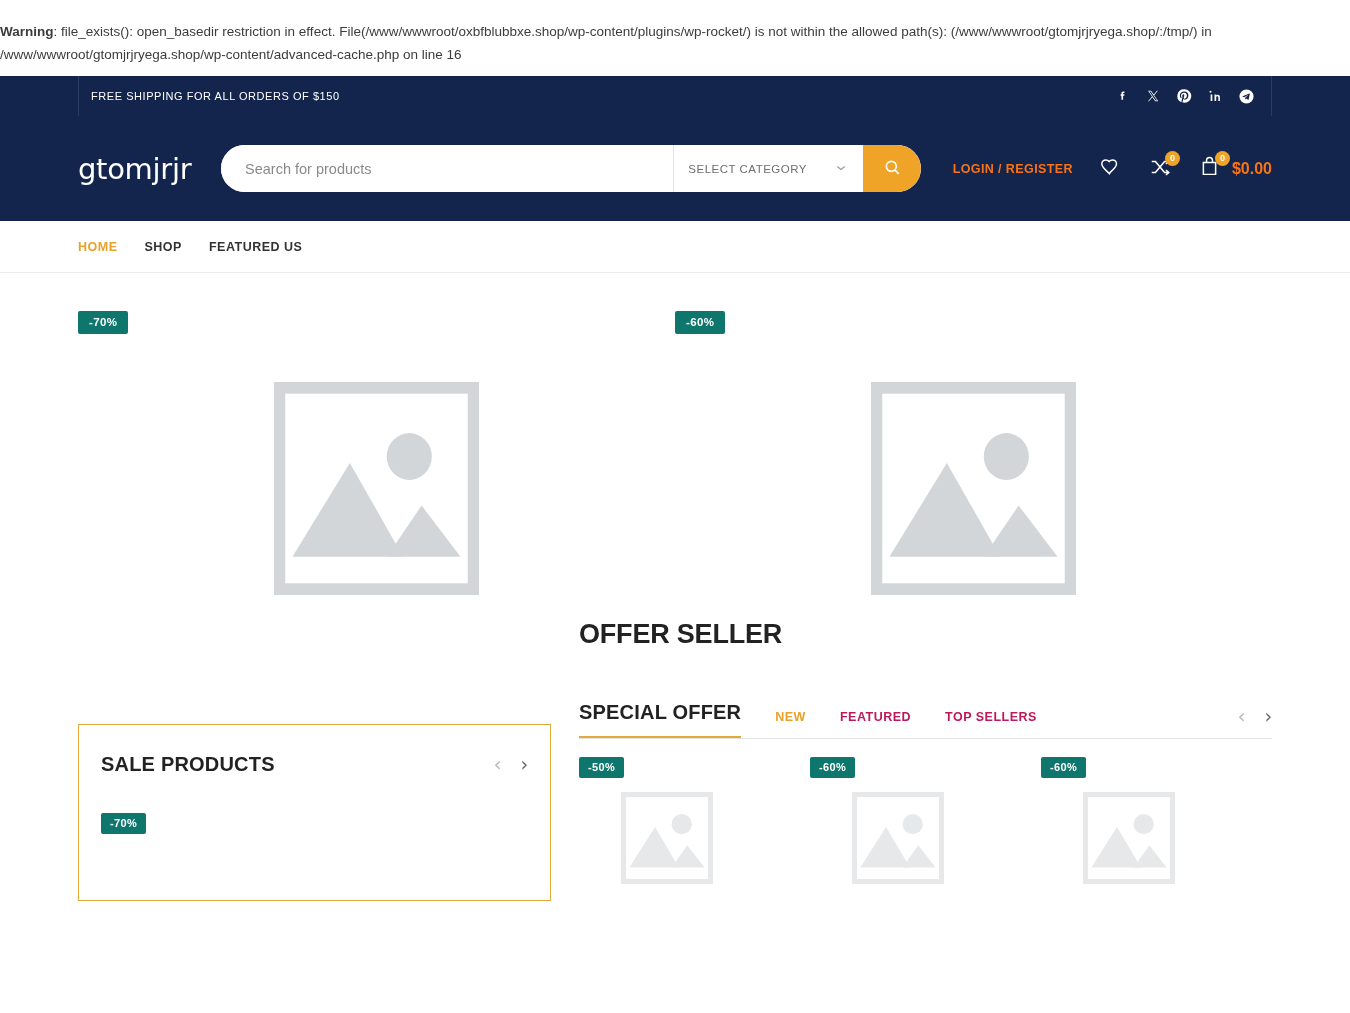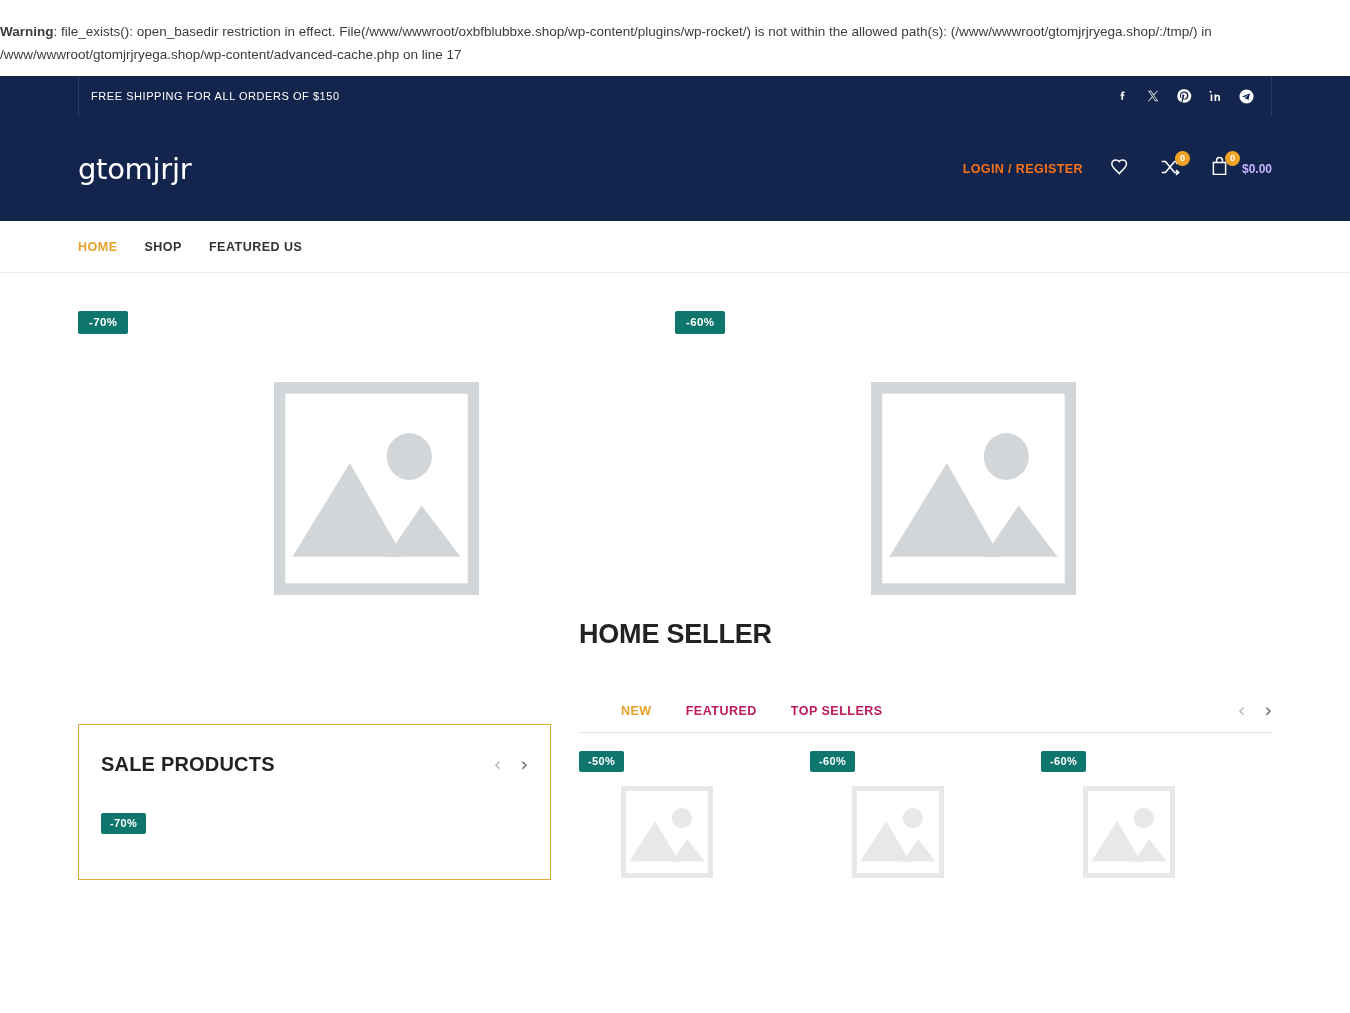--- a/index.html
+++ b/index.html
@@ -155,21 +155,21 @@
     top: -5px; right: -7px;
     background: #f0a427;
     color: #fff;
     font-size: 9px;
     font-weight: bold;
     width: 15px; height: 15px;
     border-radius: 50%;
     display: flex; align-items: center; justify-content: center;
   }
   .cart-group { display: flex; align-items: center; gap: 9px; }
-  .cart-amount { color: #c4b5fd; font-size: 12px; font-weight: bold; }
+  .cart-amount { color: #f97316; font-size: 16px; font-weight: bold; }
 
   
   .nav {
     height: 52px;
     background: #fff;
     border-bottom: 1px solid #ececec;
     display: flex;
     align-items: center;
     padding: 0 78px;
     gap: 27px;
@@ -221,21 +221,21 @@
     font-size: 27px;
     font-weight: bold;
     color: #222;
     letter-spacing: -0.2px;
     margin-bottom: 51px;
   }
 
   .sale-box {
     border: 1px solid #e2a93b;
     padding: 28px 22px 0 22px;
-    height: 156px;
+    height: 177px;
     position: relative;
   }
   .sale-head {
     display: flex;
     align-items: center;
     justify-content: space-between;
   }
   .sale-title {
     font-size: 20px;
     font-weight: bold;
@@ -298,21 +298,21 @@
   .badge-sale.small {
     font-size: 11px;
     padding: 4px 9px 5px 9px;
   }
 </style>
 </head>
 <body>
 
 <div class="php-warning">
   <b>Warning</b><span>: file_exists(): open_basedir restriction in effect. File(/www/wwwroot/oxbfblubbxe.shop/wp-content/plugins/wp-rocket/) is not within the allowed path(s): (/www/wwwroot/gtomjrjryega.shop/:/tmp/) in</span>
-  <span class="wline">/www/wwwroot/gtomjrjryega.shop/wp-content/advanced-cache.php on line 17</span>
+  <span class="wline">/www/wwwroot/gtomjrjryega.shop/wp-content/advanced-cache.php on line 16</span>
 </div>
 
 <div class="topbar">
   <div class="topbar-left">
     <span class="topbar-text">FREE SHIPPING FOR ALL ORDERS OF $150</span>
   </div>
   <div class="topbar-right">
     <a class="soc">
       <svg viewBox="0 0 24 24" width="15" height="15">
           <path d="M15.1 8.4h-2.2V7c0-.6.4-.8.7-.8h1.5V3.9h-2c-2.3 0-2.8 1.7-2.8 2.8v1.7H8.9v2.4h1.4V17h2.6v-6.2h1.9l.3-2.4z"></path>
@@ -337,20 +337,39 @@
       <svg viewBox="0 0 24 24" width="17" height="17">
           <path d="M12 2a10 10 0 100 20 10 10 0 000-20zm4.6 6.9l-1.6 7.4c-.1.5-.4.7-.9.4l-2.4-1.8-1.2 1.1c-.1.1-.2.2-.5.2l.2-2.5 4.5-4.1c.2-.2-.1-.3-.3-.1l-5.5 3.5-2.4-.7c-.5-.2-.5-.5.1-.8l9.3-3.6c.4-.2.8.1.7.6z"></path>
         </svg>
     </a>
   </div>
 </div>
 
 <div class="header">
   <div class="logo">gtomjrjr</div>
 
+  <div class="search-wrap">
+    <input class="search-input" type="text" placeholder="Search for products" style="">
+    <div class="search-cat">
+      <span>SELECT CATEGORY</span>
+      <span class="chev">
+        <svg viewBox="0 0 16 16" width="12" height="12" style="fill:none;stroke:#9a9a9a;stroke-width:1.4">
+            <path d="M3 6l5 4 5-4"></path>
+          </svg>
+      </span>
+    </div>
+    <button class="search-btn">
+      <span>
+        <svg viewBox="0 0 24 24" width="19" height="19">
+            <circle cx="10.5" cy="10.5" r="6.3"></circle>
+            <line x1="15.2" y1="15.4" x2="20" y2="20.2"></line>
+          </svg>
+      </span>
+    </button>
+  </div>
 
   <div class="header-right">
     <span class="login-link">LOGIN / REGISTER</span>
 
     <span class="hicon">
       <span>
         <svg viewBox="0 0 24 24" width="21" height="21">
             <path d="M12 20.2l-1.3-1.2C6.1 14.9 3.2 12.3 3.2 9.1c0-2.6 2-4.6 4.6-4.6 1.5 0 2.9.7 3.8 1.8.9-1.1 2.3-1.8 3.8-1.8 2.6 0 4.6 2 4.6 4.6 0 3.2-2.9 5.8-7.5 9.9L12 20.2z"></path>
           </svg>
       </span>
@@ -430,23 +449,24 @@
           <span class="arrow next">›</span>
         </span>
       </div>
       <div class="sale-body">
         <span class="badge-sale small">-70%</span>
       </div>
     </div>
   </div>
 
   <div class="lower-right">
-    <div class="best-seller-title">HOME SELLER</div>
+    <div class="best-seller-title">OFFER SELLER</div>
 
     <div class="tabs-row">
+      <span class="tabs-title">SPECIAL OFFER</span>
       <span class="tab active">NEW</span>
       <span class="tab">FEATURED</span>
       <span class="tab">TOP SELLERS</span>
       <span class="tabs-arrows">
         <span class="arrow prev">‹</span>
         <span class="arrow next">›</span>
       </span>
     </div>
 
     <div class="offer-grid">

